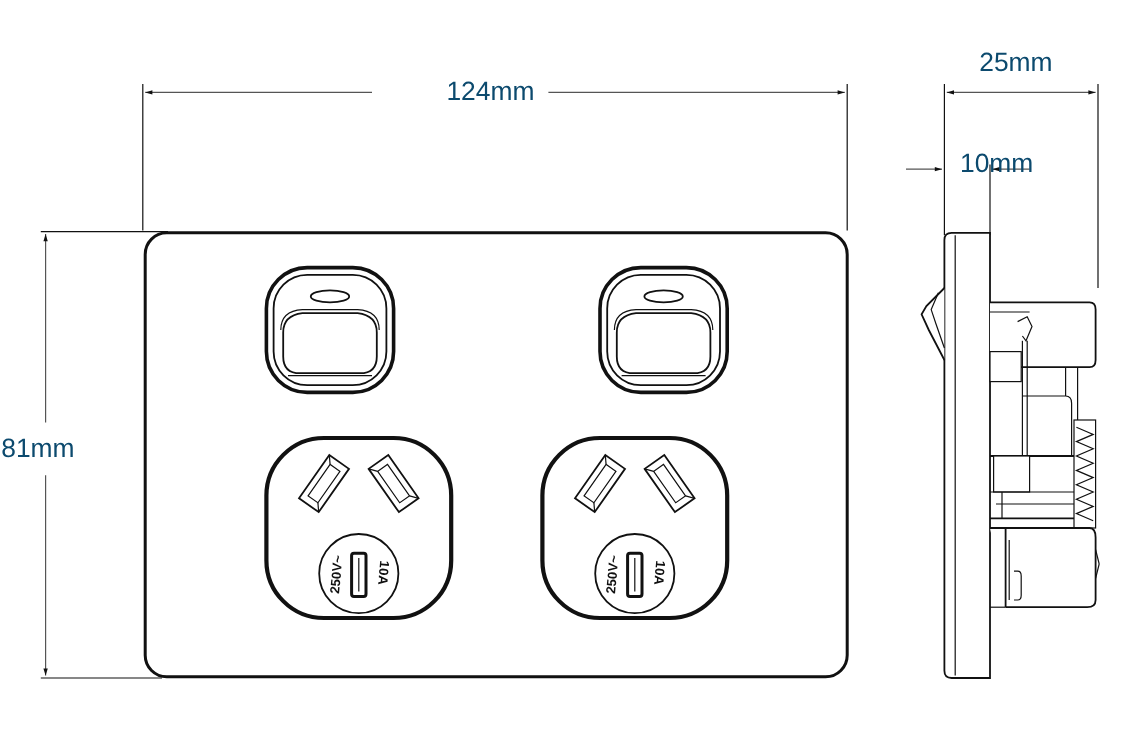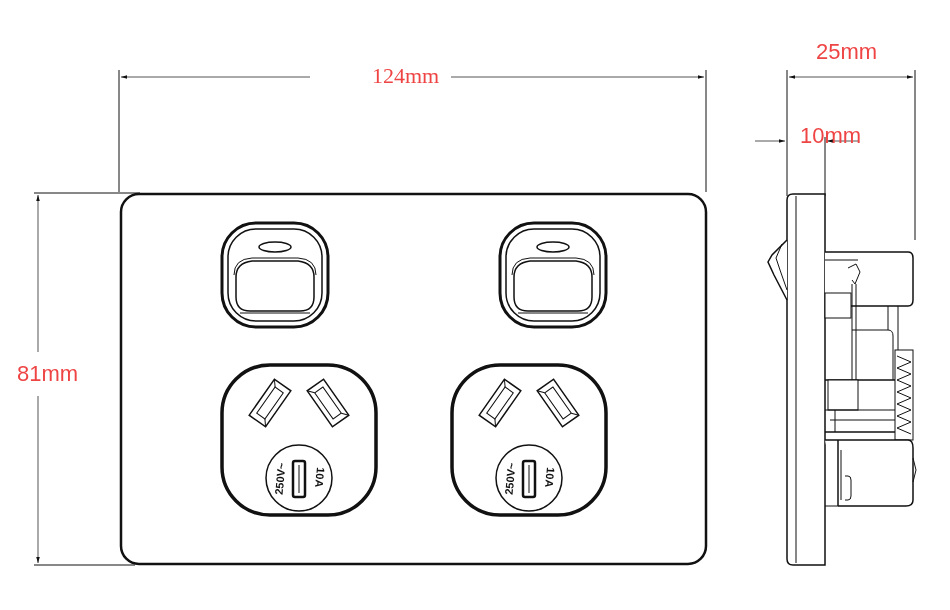--- a/index.html
+++ b/index.html
@@ -1,18 +1,18 @@
 <!DOCTYPE html>
 <html><head>
 <meta charset="utf-8">
 <style>
   html, body { margin: 0; padding: 0; background: #ffffff; }
   body { width: 950px; height: 610px; position: relative; overflow: hidden; font-family: "Liberation Sans", sans-serif; }
   svg { position: absolute; left: 0; top: 0; }
-  .dim-label { position: absolute; font-family: "Liberation Sans", sans-serif; font-size: 22px; color: #ef4444; background: #fff; line-height: 24px; white-space: nowrap; }
+  .dim-label { position: absolute; font-family: "Liberation Sans", sans-serif; font-size: 22px; color: #0c4a6e; background: #fff; line-height: 24px; white-space: nowrap; }
   .rot-text { font-family: "Liberation Sans", sans-serif; font-size: 11px; font-weight: bold; fill: #111; }
 </style>
 </head>
 <body>
 
 <svg width="950" height="610" viewBox="0 0 950 610">
   <defs>
     <marker id="arr" viewBox="0 0 10 10" refX="10" refY="5" markerWidth="10" markerHeight="6" orient="auto-start-reverse">
       <path d="M0,2 L10,5 L0,8 z" fill="#111"></path>
     </marker>
@@ -140,16 +140,16 @@
     <path d="M825,440 L908,440 Q913,440 913,448 L913,500 Q913,506 906,506 L838,506" stroke-width="1.5" fill="#fff"></path>
     <path d="M838,440 L838,506" stroke-width="1.5"></path>
     <path d="M825,506 L838,506" stroke-width="1"></path>
     <path d="M841,450 L841,500" stroke-width="1"></path>
     <path d="M845,476 L848,476 Q851,476 851,480 L851,496 Q851,500 848,500 L845,500" stroke-width="1" fill="none"></path>
     <line x1="913" y1="458" x2="916" y2="470" stroke-width="1"></line>
     <line x1="916" y1="470" x2="913" y2="482" stroke-width="1"></line>
   </g>
 </svg>
 
-<div class="dim-label" style="left:360px; top:64px; padding:0 12px;font-family:Liberation Serif, serif;">124mm</div>
-<div class="dim-label" style="left:1px; top:362px;margin-left:16px;">81mm</div>
+<div class="dim-label" style="left:360px; top:64px; padding:0 12px;">124mm</div>
+<div class="dim-label" style="left:1px; top:362px;">81mm</div>
 <div class="dim-label" style="left:816px; top:40px;">25mm</div>
 <div class="dim-label" style="left:800px; top:124px; background:transparent;">10mm</div>
 
 </body></html>

